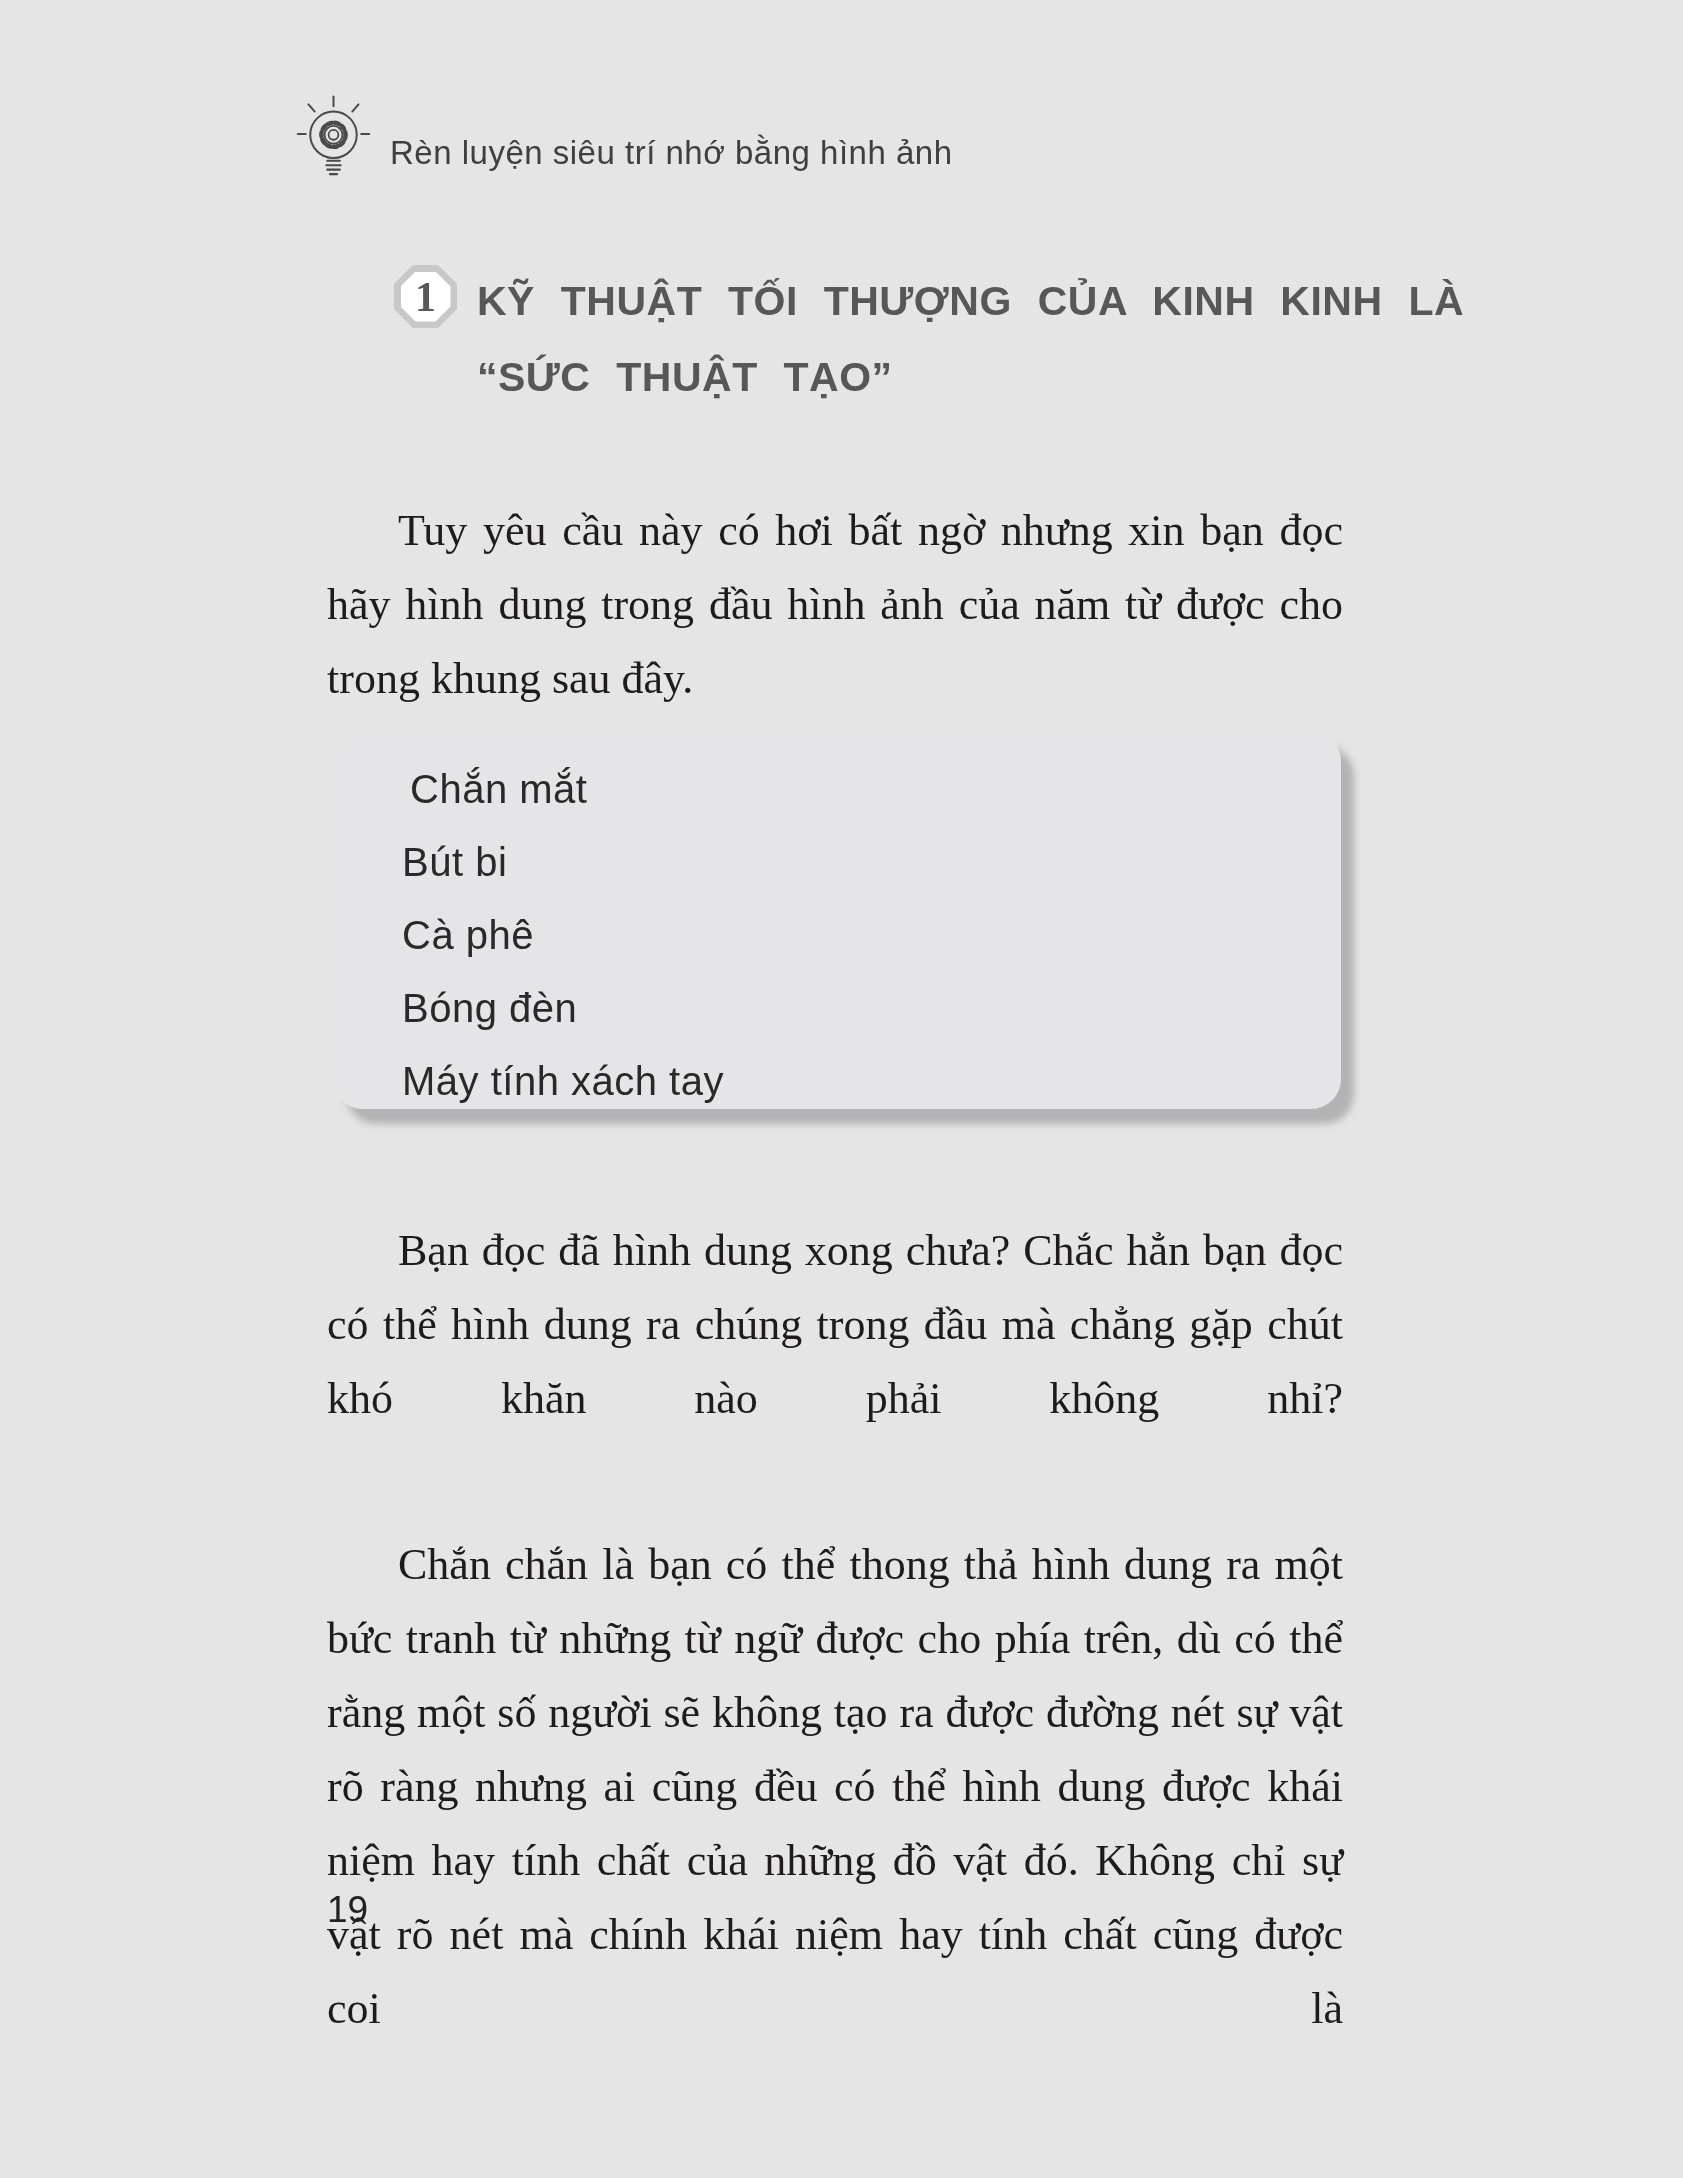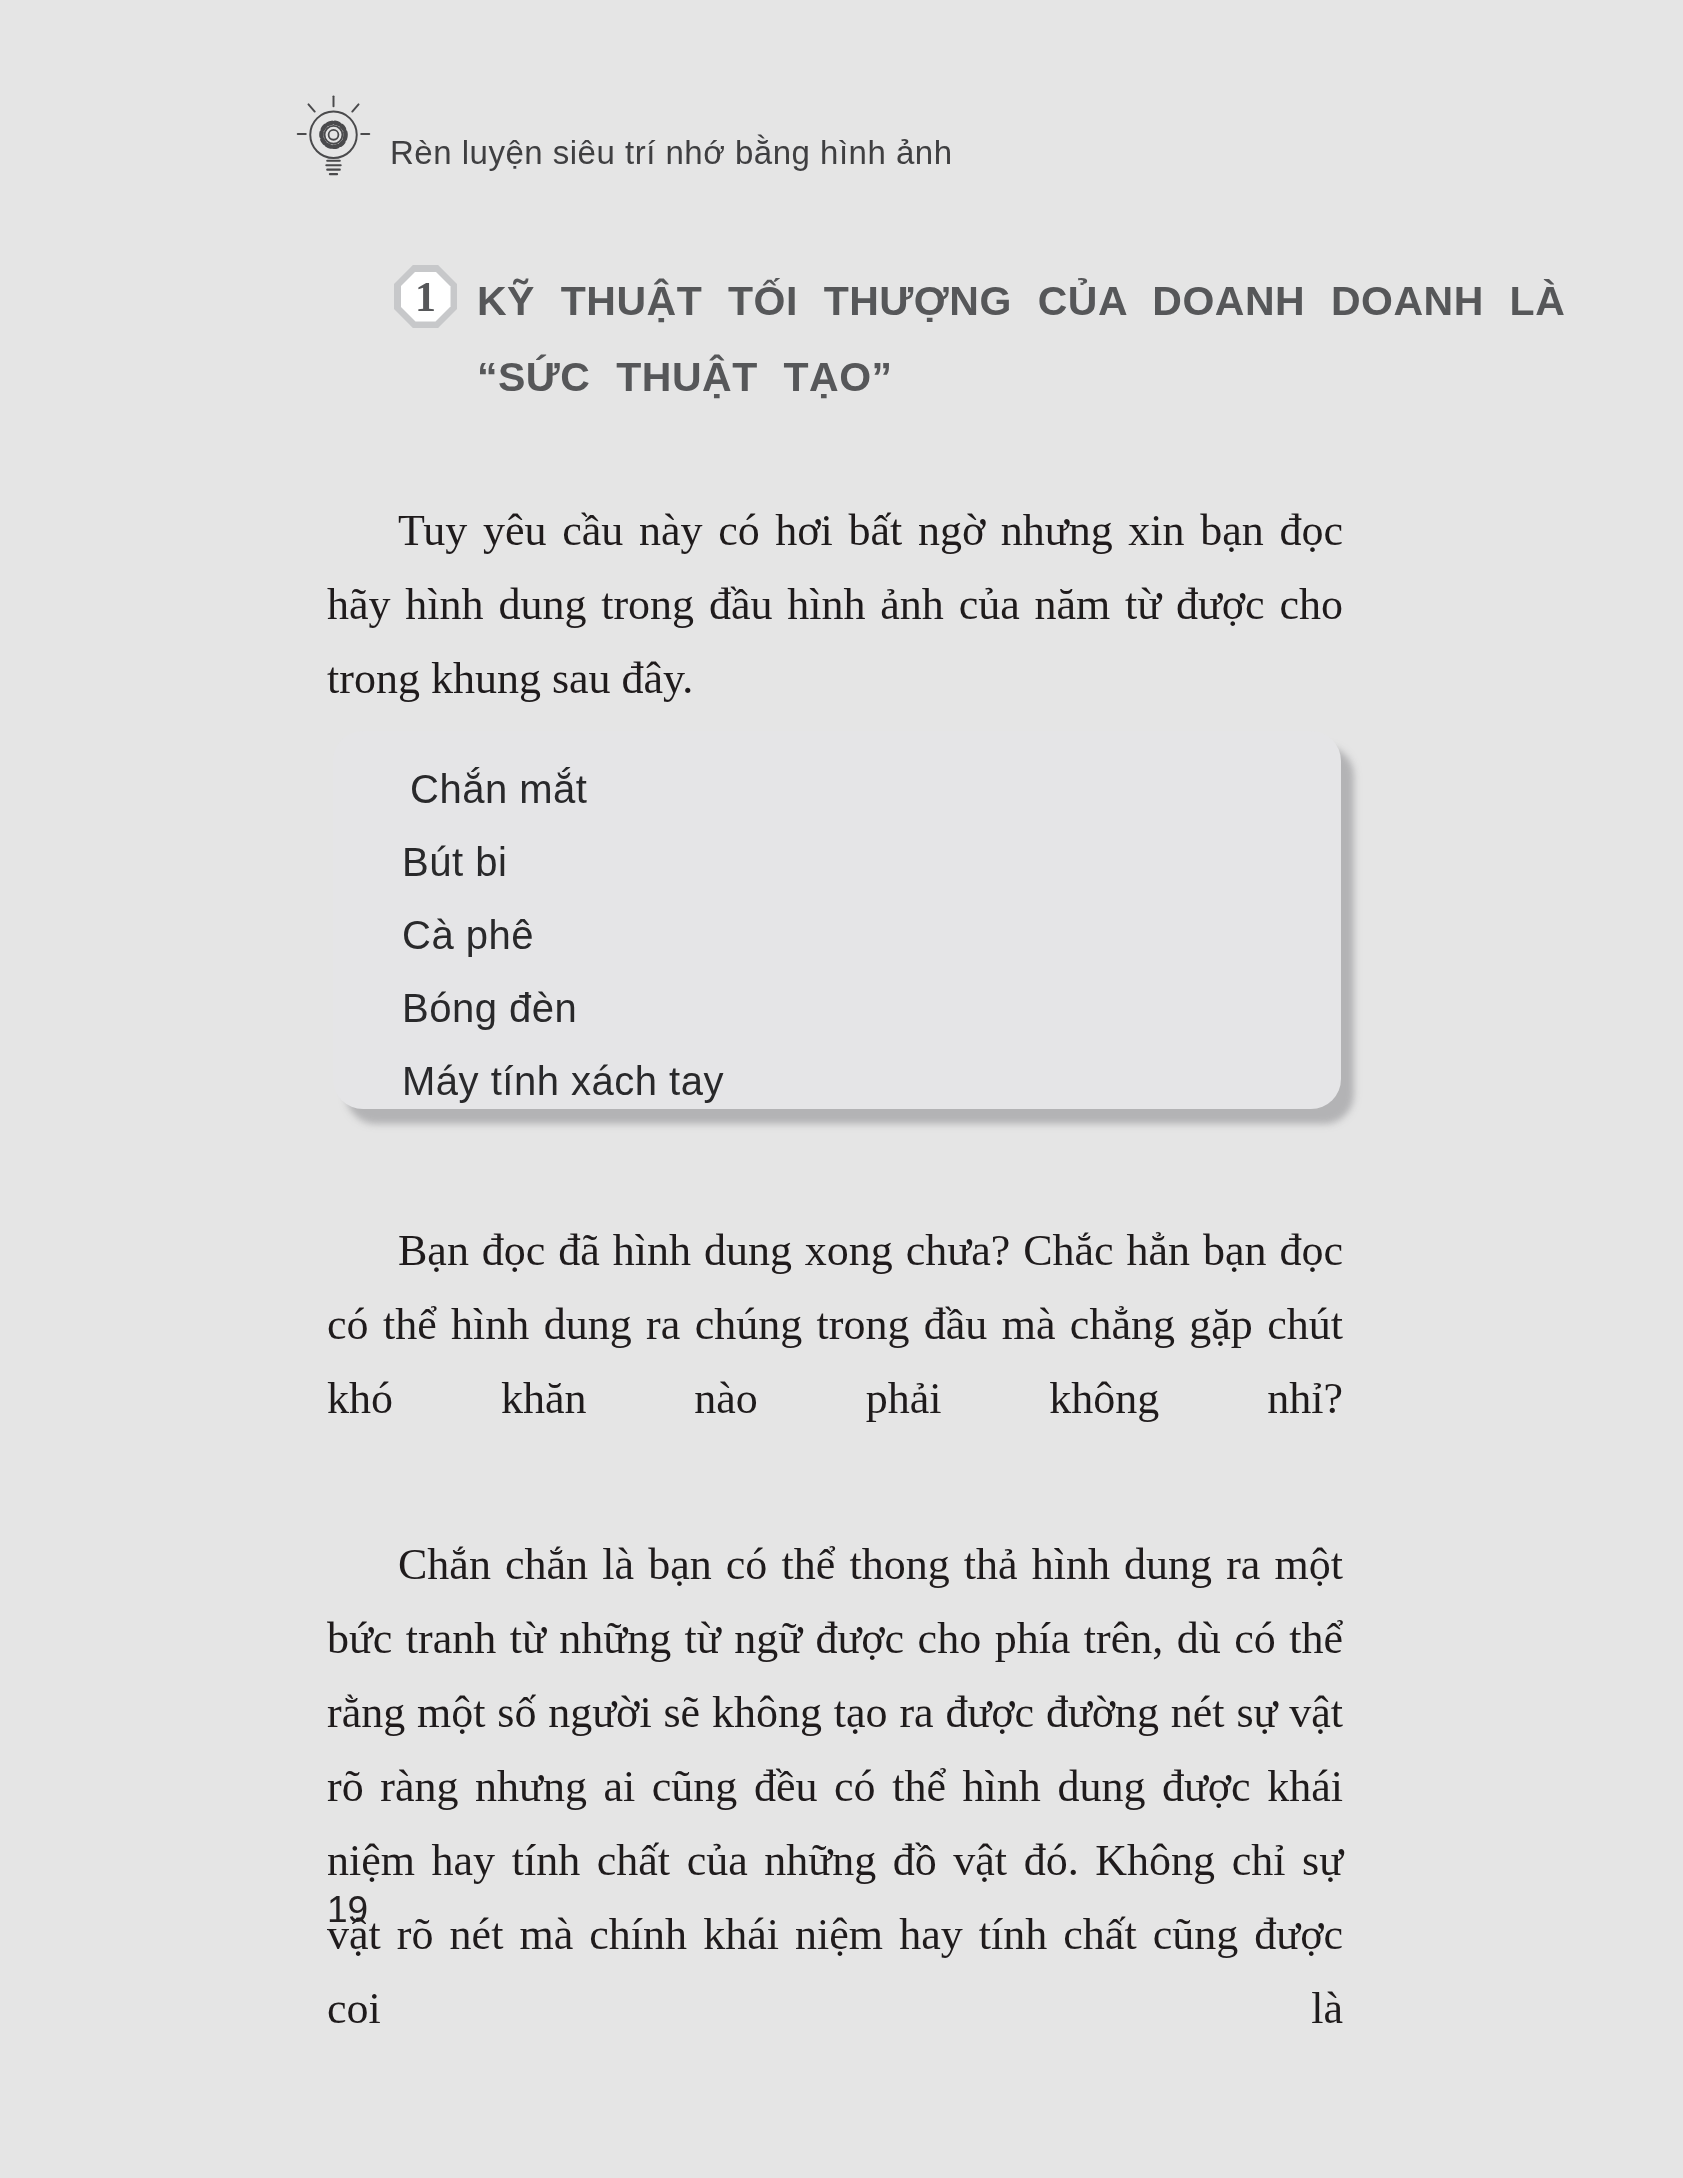--- a/index.html
+++ b/index.html
@@ -110,21 +110,21 @@
     <span class="hdr-title">Rèn luyện siêu trí nhớ bằng hình ảnh</span>
   </div>
 
   <div class="section-heading">
     <span class="badge">
       <span class="badge-inner">
         <span class="badge-num">1</span>
       </span>
     </span>
     <div class="heading-text">
-      <div>KỸ THUẬT TỐI THƯỢNG CỦA DOANH DOANH LÀ</div>
+      <div>KỸ THUẬT TỐI THƯỢNG CỦA KINH KINH LÀ</div>
       <div>“SỨC THUẬT TẠO”</div>
     </div>
   </div>
 
   <p class="para p1">Tuy yêu cầu này có hơi bất ngờ nhưng xin bạn đọc hãy hình dung trong đầu hình ảnh của năm từ được cho trong khung sau đây.</p>
 
   <div class="word-box">
     <div class="word-item">Chắn mắt</div>
     <div class="word-item">Bút bi</div>
     <div class="word-item">Cà phê</div>

